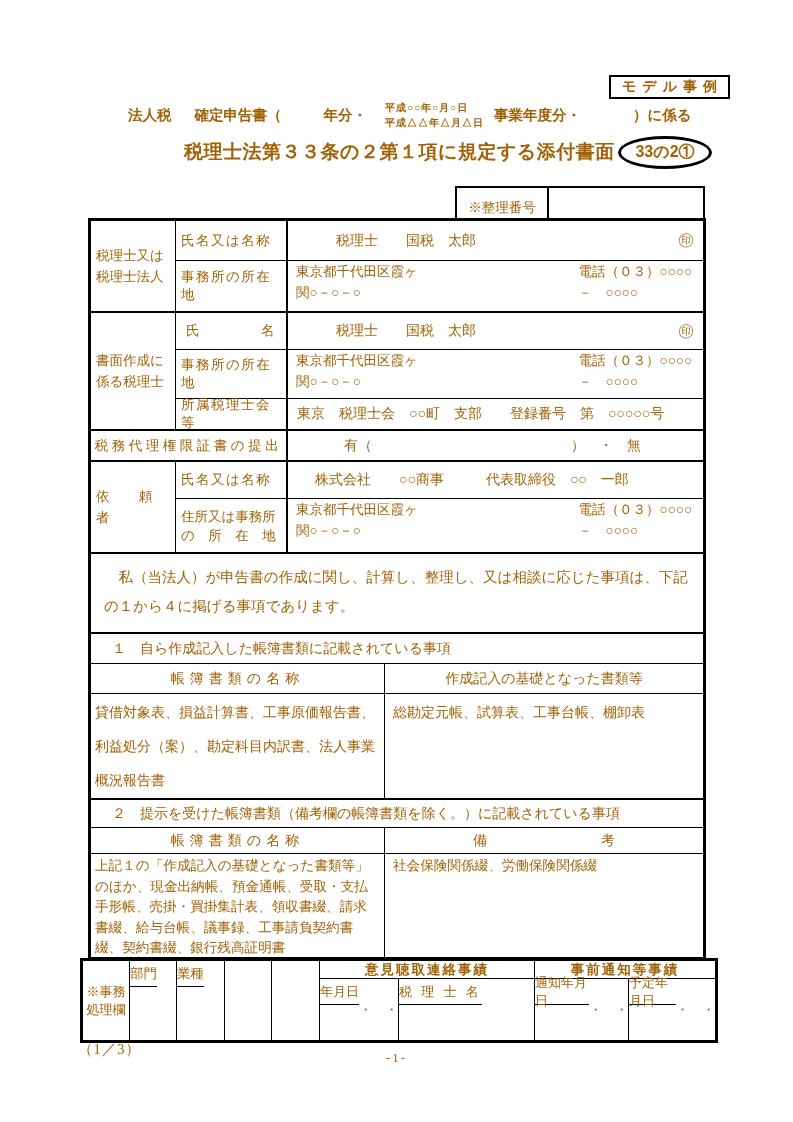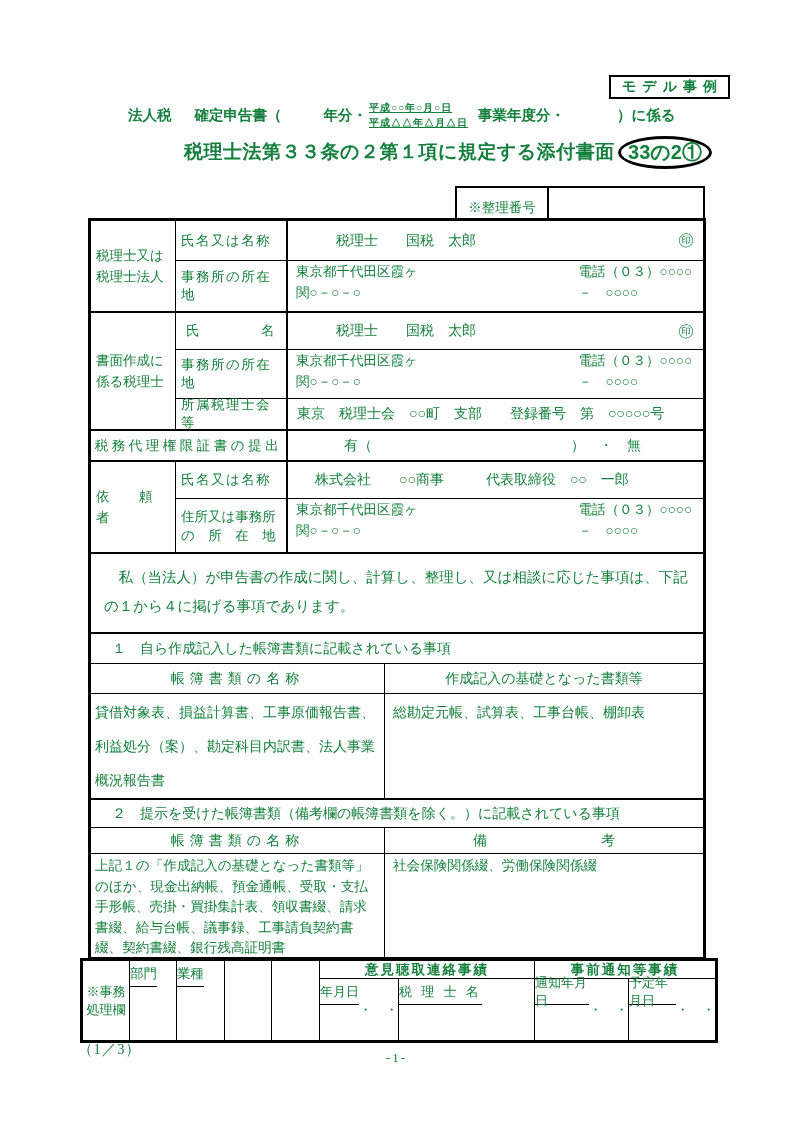--- a/index.html
+++ b/index.html
@@ -2,54 +2,54 @@
 <html><head>
 <meta charset="utf-8">
 <style>
   * { box-sizing: border-box; margin: 0; padding: 0; }
   html,body { background:#888; }
   .page {
     position: relative;
     width: 793px; height: 1122px;
     margin: 0 auto;
     background: #ffffff;
-    color: #15803d;
+    color: #a16207;
     font-family: "Liberation Serif", serif;
   }
   .sans { font-family: "Liberation Sans", sans-serif; }
 
   
   .model-case {
     position: absolute; left: 609px; top: 75px;
     width: 121px; height: 24px;
     border: 2px solid #000;
     display: flex; align-items: center; justify-content: center;
     font-size: 14px; font-weight: bold; letter-spacing: 6px; padding-left: 6px;
   }
   .header-line {
     position: absolute; left: 128px; top: 96px; height: 38px;
     display: flex; align-items: center;
     font-size: 14.5px; font-weight: bold;
   }
   .hl-return { margin-left: 23px; }
   .hl-year { margin-left: 42px; }
-  .period { display: flex; flex-direction: column; font-size: 10px; line-height: 15px; margin-left: 2px; letter-spacing: 1px; text-decoration: underline; }
+  .period { display: flex; flex-direction: column; font-size: 10px; line-height: 15px; margin-left: 18px; letter-spacing: 1px; }
   .hl-bizyear { margin-left: 10px; }
   .hl-close { margin-left: 52px; }
 
   .doc-title {
     position: absolute; left: 184px; top: 139px;
     font-size: 19px; font-weight: bold; letter-spacing: 0.5px;
   }
   .badge {
     position: absolute; left: 618px; top: 136px;
     width: 94px; height: 33px;
     border: 3px solid #000; border-radius: 50%;
     display: flex; align-items: center; justify-content: center;
-    font-size: 20px; font-weight: bold;
+    font-size: 16px; font-weight: bold;
   }
 
   
   .ref-box {
     position: absolute; left: 455px; top: 186px;
     width: 250px; height: 43px;
     border: 2px solid #000;
     display: flex;
   }
   .ref-label {

